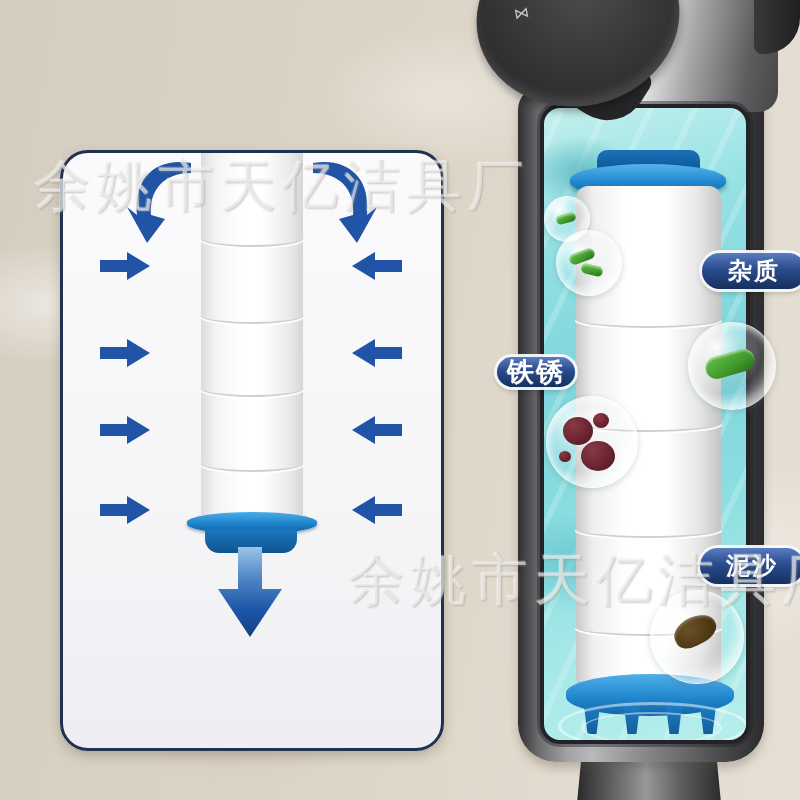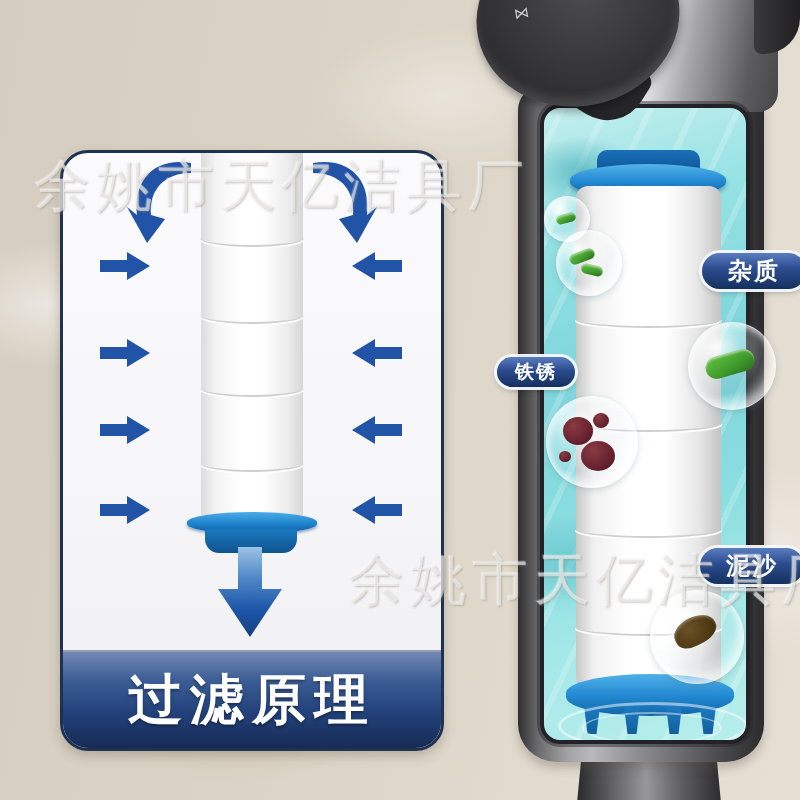--- a/index.html
+++ b/index.html
@@ -104,21 +104,21 @@
   .rustdot{position:absolute;border-radius:50%;
     background:radial-gradient(circle at 35% 30%,#8a3a44 0%,#6b2430 55%,#481620 100%);}
   .blob{position:absolute;background:radial-gradient(circle at 40% 35%,#6b5126,#46320f 80%);
     border-radius:55% 60% 50% 45%;box-shadow:inset 0 2px 3px rgba(255,255,255,.3);}
 
   
   .pill{z-index:30;text-align:center;color:#fff;font-weight:bold;letter-spacing:2px;
     background:linear-gradient(180deg,#5a7cc0 0%,#2a4c8e 45%,#15305e 100%);
     border-radius:20px;box-shadow:0 0 0 3px rgba(246,249,252,.95),0 3px 6px rgba(0,0,0,.3);}
   .pill-big{width:104px;height:36px;line-height:36px;font-size:24px;}
-  .pill-sm{width:78px;height:30px;line-height:30px;font-size:19px;}
+  .pill-sm{width:78px;height:30px;line-height:30px;font-size:27px;}
 
   
   .wm{z-index:40;white-space:nowrap;color:rgba(255,255,255,.52);font-size:56px;
     letter-spacing:6px;line-height:1;pointer-events:none;
     text-shadow:1px 1px 2px rgba(140,135,125,.45), -1px -1px 1px rgba(255,255,255,.3);}
   .wm-top{left:34px;top:158px;}
   .wm-mid{left:348px;top:552px;}
 </style>
 </head>
 <body>
@@ -194,23 +194,20 @@
           <stop offset="0%" stop-color="#9cc3e6"></stop>
           <stop offset="35%" stop-color="#4f86c6"></stop>
           <stop offset="70%" stop-color="#1d55a8"></stop>
           <stop offset="100%" stop-color="#15407f"></stop>
         </linearGradient>
       </defs>
       <polygon points="28,0 52,0 52,42 72,42 40,90 8,42 28,42" fill="url(#dg)"></polygon>
     </svg>
   </div>
 
-  <div class="abs band">
-    <div class="band-title">过滤原理</div>
-  </div>
 </div>
 
 <div class="abs head-chrome"></div>
 <div class="abs head-tab"></div>
 <div class="abs head-face"></div>
 <div class="abs head-logo">⋈</div>
 <div class="abs head-hook"></div>
 <div class="abs body-main"></div>
 <div class="abs handle"></div>
 

